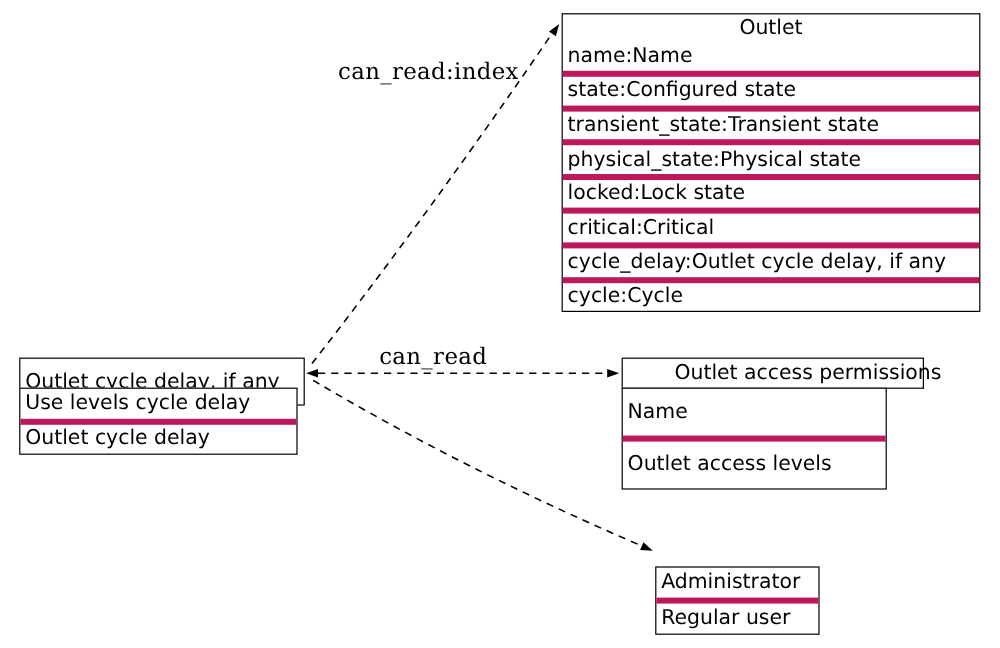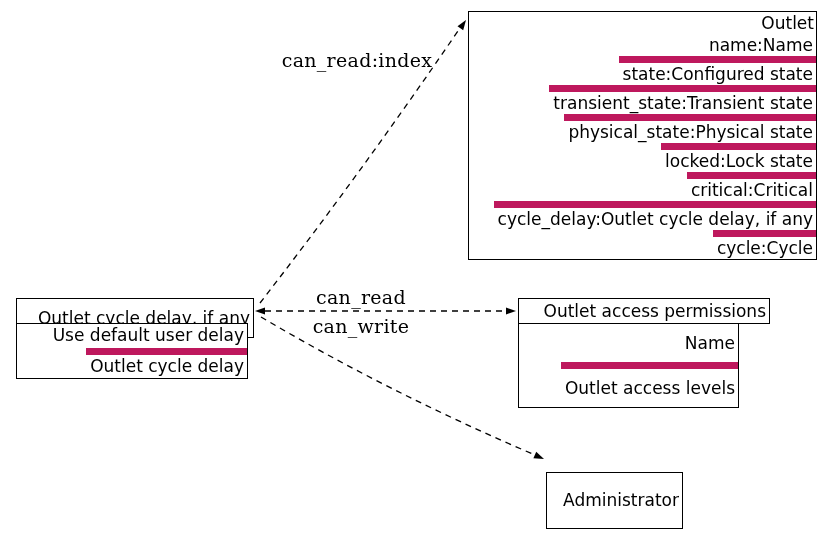--- a/index.html
+++ b/index.html
@@ -12,32 +12,31 @@
     overflow:hidden;
   }
   svg.edge-layer{position:absolute;left:0;top:0;width:833px;height:540px;pointer-events:none;}
   .box{
     position:absolute;
     background:#ffffff;
     border:1px solid #000;
     box-sizing:border-box;
     display:flex;
     flex-direction:column;
-    align-items:flex-end;
   }
   .cell{
     flex:1;
     display:flex;
     align-items:center;
     padding:0 3px 0 4px;
     font-size:17px;
     line-height:1;
     white-space:nowrap;
   }
-  .cell + .cell{border-top:7px solid #be185d;}
+  .cell + .cell{border-top:5px solid #be185d;}
   .cell.centered{justify-content:center;padding:0 2px;}
   .edge-label{
     position:absolute;
     transform:translate(-50%,-50%);
     font-family:"DejaVu Serif", serif;
     font-size:19px;
     letter-spacing:0.3px;
     white-space:nowrap;
   }
   
@@ -72,33 +71,33 @@
 
   <div class="box" id="outlet-box">
     <div class="cell centered">Outlet</div>
     <div style="display:contents"><div class="cell">name:Name</div><div class="cell">state:Configured state</div><div class="cell">transient_state:Transient state</div><div class="cell">physical_state:Physical state</div><div class="cell">locked:Lock state</div><div class="cell">critical:Critical</div><div class="cell">cycle_delay:Outlet cycle delay, if any</div><div class="cell">cycle:Cycle</div></div>
   </div>
 
   <div class="box" id="cycle-delay-title">
     <div class="cell">Outlet cycle delay, if any</div>
   </div>
   <div class="box" id="cycle-delay-rows">
-      <div class="cell">Use default user delay</div>
+      <div class="cell">Use levels cycle delay</div>
       <div class="cell">Outlet cycle delay</div>
     </div>
 
   <div class="box" id="access-title">
     <div class="cell">Outlet access permissions</div>
   </div>
   <div class="box" id="access-rows">
       <div class="cell">Name</div>
       <div class="cell">Outlet access levels</div>
     </div>
 
   <div class="box" id="admin-rows">
       <div class="cell">Administrator</div>
+      <div class="cell">Regular user</div>
     </div>
 
   <div class="edge-label" id="label-read-index">can_read:index</div>
   <div class="edge-label" id="label-read">can_read</div>
-  <div class="edge-label" id="label-write">can_write</div>
 
 </div>
 
 </body></html>

